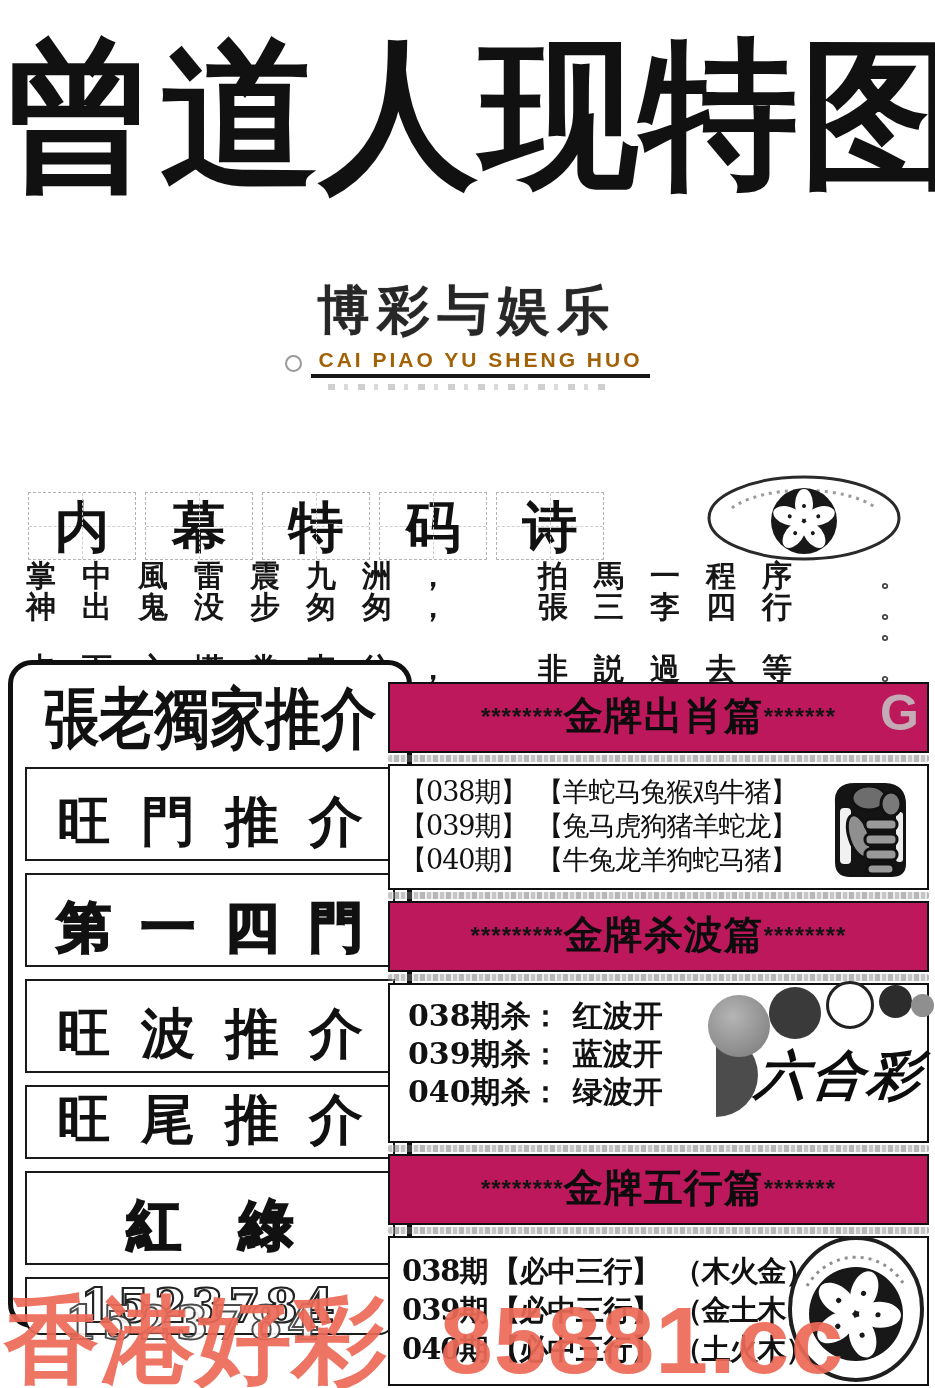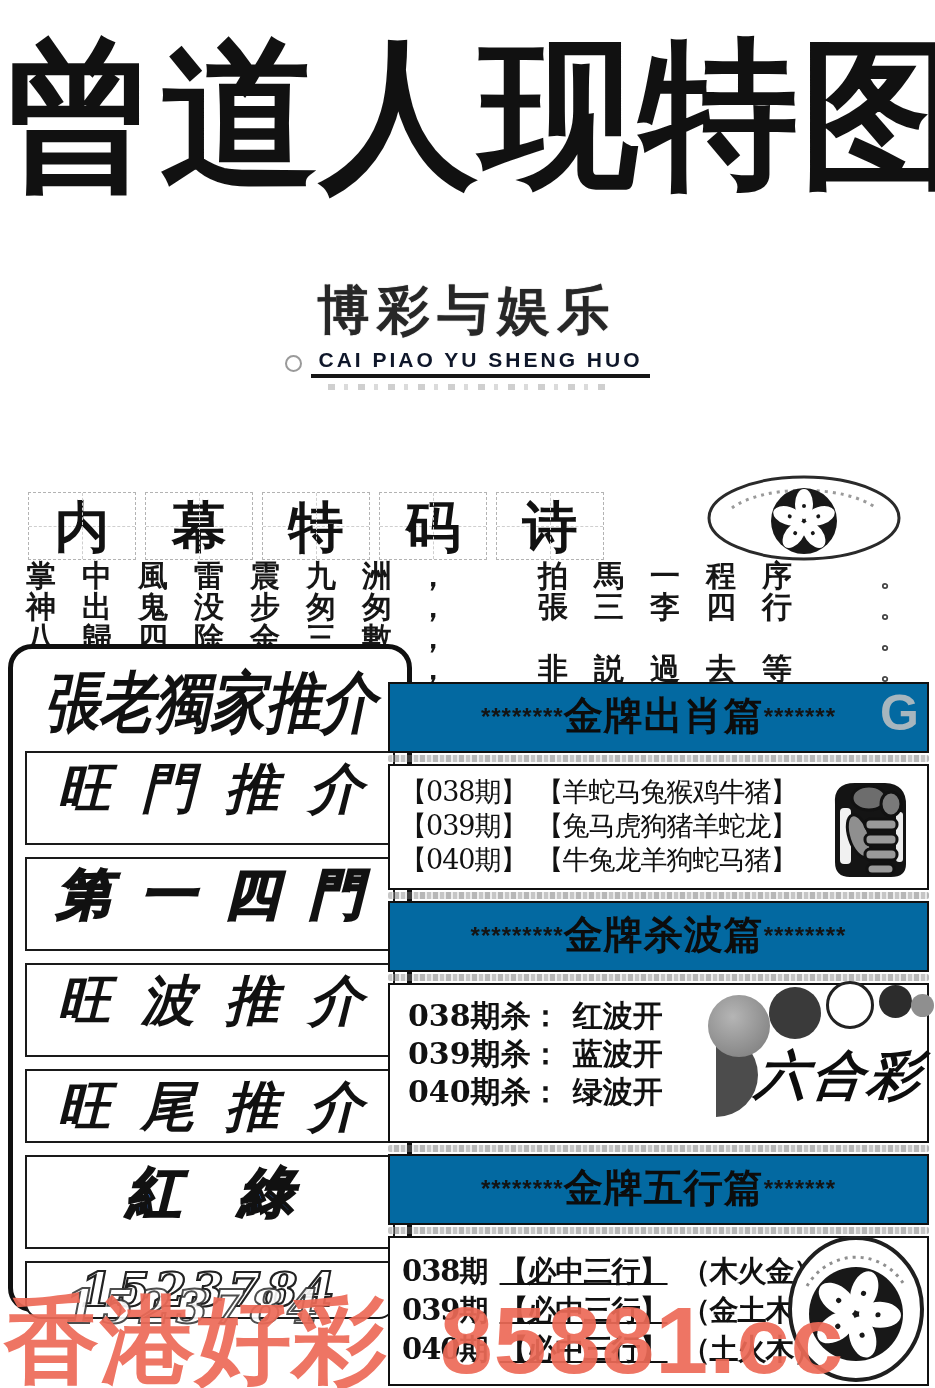--- a/index.html
+++ b/index.html
@@ -13,58 +13,58 @@
     font-family:"DejaVu Serif",serif;font-weight:900;font-size:158px;line-height:1.22;
     letter-spacing:2px;white-space:nowrap;transform:scaleY(1.02);
   }
   .masthead{position:absolute;top:276px;left:0;width:935px;text-align:center;}
   .masthead .cn{font-size:52px;font-weight:900;color:#272727;letter-spacing:8px;
     font-family:"DejaVu Serif",serif;text-shadow:0 0 1px #555;}
   .masthead .py-wrap{margin-top:2px;}
   .ring{display:inline-block;width:13px;height:13px;border:2px solid #9a9a9a;border-radius:50%;
     margin-right:9px;vertical-align:middle;}
   .masthead .py{display:inline-block;vertical-align:middle;border-bottom:4px solid #161616;
-    font-weight:700;font-size:21px;letter-spacing:3px;padding:0 8px 2px;color:#0f172a;}
+    font-weight:700;font-size:21px;letter-spacing:3px;padding:0 8px 2px;color:#a16207;}
   .smudge{width:280px;margin:6px auto 0;height:6px;opacity:.55;
     background:repeating-linear-gradient(90deg,#a8a8a8 0 7px,transparent 7px 16px,#bdbdbd 16px 20px,transparent 20px 30px);}
   
   .poem-header{position:absolute;top:492px;left:28px;display:flex;gap:9px;}
   .pbox{width:106px;height:66px;border:1px dashed #b3b3b3;position:relative;
     display:flex;align-items:center;justify-content:center;background:#fff;}
   .pbox::before{content:"";position:absolute;left:0;right:0;top:50%;border-top:1px dashed #cfcfcf;}
   .pbox::after{content:"";position:absolute;top:0;bottom:0;left:50%;border-left:1px dashed #cfcfcf;}
   .pbox span{position:relative;font-family:"DejaVu Serif",serif;font-weight:900;font-size:55px;line-height:1;}
   .seal-1{position:absolute;top:474px;left:704px;}
   
   .poem-lines{position:absolute;top:556px;left:26px;width:880px;}
   .pline{display:flex;align-items:baseline;height:30px;margin-bottom:1px;
     font-family:"DejaVu Serif",serif;font-weight:700;font-size:30px;color:#161616;}
   .pline .a{flex:0 0 512px;letter-spacing:26px;white-space:nowrap;}
   .pline .b{letter-spacing:26px;white-space:nowrap;}
   .pline .end{margin-left:auto;margin-right:2px;font-size:24px;color:#444;line-height:1;}
   
-  .left-panel{position:absolute;left:8px;top:644px;width:404px;height:668px;
-    border:5px solid #101010;border-radius:24px;box-sizing:border-box;padding:6px 12px;background:#fff;font-style:italic;}
+  .left-panel{position:absolute;left:8px;top:660px;width:404px;height:668px;
+    border:5px solid #101010;border-radius:24px;box-sizing:border-box;padding:6px 12px;background:#fff;}
   .lp-title{height:96px;display:flex;align-items:center;justify-content:center;
     font-family:"DejaVu Serif",serif;font-weight:900;font-size:66px;white-space:nowrap;
     transform:scaleX(.84);transform-origin:50% 50%;letter-spacing:0;}
-  .lp-row{border:2.5px solid #1a1a1a;display:flex;align-items:flex-start;justify-content:center;
+  .lp-row{border:2.5px solid #1a1a1a;display:flex;align-items:flex-end;justify-content:center;
     font-family:"DejaVu Serif",serif;font-weight:900;font-size:54px;margin-bottom:12px;background:#fff;}
   .lp-row .sp4{letter-spacing:30px;padding-left:30px;white-space:nowrap;}
   .lp-row .sp2{letter-spacing:58px;padding-left:58px;white-space:nowrap;}
   .h90{height:90px;} .h70{height:70px;}
   .outline{color:#3b82f6;-webkit-text-stroke:2.4px #111;text-shadow:0 0 1px #111;}
   .lp-num{height:54px;margin-bottom:0;border-radius:0 0 16px 16px;position:relative;overflow:visible;}
   .lp-num .n1{font-size:46px;letter-spacing:5px;color:#fff;-webkit-text-stroke:2.2px #222;text-shadow:0 0 1px #222;}
   .lp-num .n2{position:absolute;left:50%;top:17px;transform:translateX(-56%);
     font-size:46px;letter-spacing:5px;color:#fff;-webkit-text-stroke:2px #3a3a3a;opacity:.9;}
   
   .right-panel{position:absolute;left:388px;top:682px;width:541px;}
   .rp-head{border:2.5px solid #101010;text-align:center;padding:5px 8px 8px;position:relative;
-    white-space:nowrap;background:#0369a1;}
+    white-space:nowrap;background:#be185d;}
   .stars{font-weight:700;font-size:24px;letter-spacing:1px;vertical-align:4px;color:#141414;}
   .rp-head .ht{font-family:"DejaVu Serif",serif;font-weight:900;font-size:39px;color:#0c0c0c;
     letter-spacing:1px;}
   .g-mark{position:absolute;right:8px;top:0px;font-size:50px;font-weight:700;color:#c4c4c4;opacity:.85;}
   .rp-body{border:2.5px solid #101010;position:relative;background:#fff;}
   .grunge{height:7px;margin:2px 0;opacity:.5;border-radius:2px;
     background:repeating-linear-gradient(90deg,#8d8d8d 0 4px,#d4d4d4 4px 6px,#6f6f6f 6px 11px,#dcdcdc 11px 13px);}
   .body-1{padding:9px 118px 11px 10px;}
   .body-1 .row{font-family:"DejaVu Serif",serif;font-weight:400;font-size:27px;line-height:34px;
     letter-spacing:-1px;white-space:nowrap;}
@@ -79,21 +79,21 @@
   .b1{left:318px;top:10px;width:62px;height:62px;background:radial-gradient(circle at 40% 35%,#b5b5b5,#8a8a8a 70%,#777);}
   .b2{left:379px;top:2px;width:52px;height:52px;background:#3a3a3a;}
   .b3{left:436px;top:-4px;width:42px;height:42px;background:#fff;border:3px solid #222;}
   .b4{left:489px;top:0px;width:33px;height:33px;background:#2c2c2c;}
   .b5{left:521px;top:9px;width:23px;height:23px;background:#8f8f8f;}
   .liuhecai{position:absolute;left:366px;top:56px;font-family:"DejaVu Serif",serif;font-weight:900;
     font-size:52px;font-style:italic;transform:skewX(-6deg);letter-spacing:4px;color:#0d0d0d;white-space:nowrap;}
   .body-3{padding:14px 150px 14px 12px;height:118px;box-sizing:content-box;}
   .body-3 .row{font-family:"DejaVu Serif",serif;font-weight:700;font-size:29px;line-height:39px;
     letter-spacing:-1px;white-space:nowrap;}
-  .body-3 .row .val{margin-left:12px;text-decoration:underline;}
+  .body-3 .row .val{margin-left:4px;}
   .body-3 .row .ext{margin-left:14px;}
   .seal-2{position:absolute;right:0px;top:-4px;}
   
   .watermark{position:absolute;left:4px;top:1292px;z-index:60;display:flex;align-items:baseline;gap:52px;
     font-weight:800;font-size:95px;line-height:1;color:#ed6a57;opacity:.92;white-space:nowrap;letter-spacing:1px;}
   .watermark .wl{font-family:"DejaVu Serif",serif;font-weight:900;}
   .watermark .wr{font-family:"Liberation Sans",sans-serif;font-weight:800;}
 </style>
 </head>
 <body>
@@ -161,21 +161,20 @@
     <span class="a">掌中風雷震九洲，</span>
     <span class="b">拍馬一程序</span>
     <span class="end">。</span>
   </div>
   <div class="pline">
     <span class="a">神出鬼没步匆匆，</span>
     <span class="b">張三李四行</span>
     <span class="end">。</span>
   </div>
   <div class="pline">
-    <span class="a">八歸四除余三數，</span>
     <span class="end">。</span>
   </div>
   <div class="pline">
     <span class="a">忐忑心慌常來往，</span>
     <span class="b">非説過去等</span>
     <span class="end">。</span>
   </div>
 </div>
 
 <div class="left-panel">

